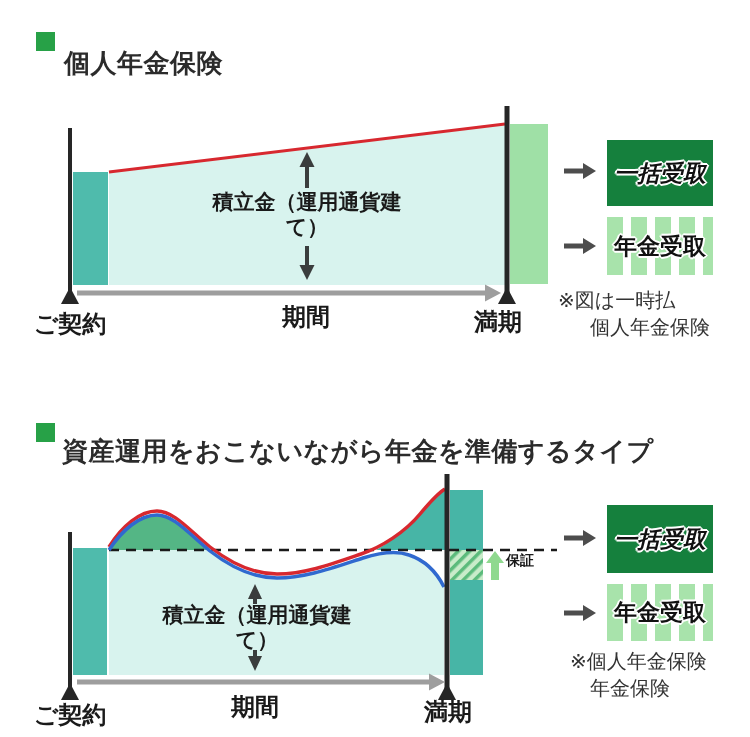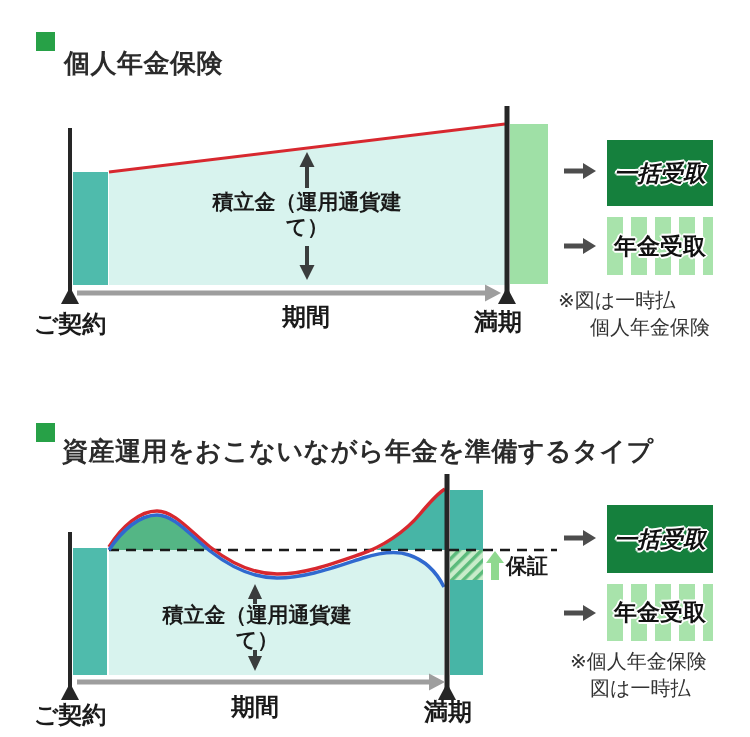--- a/index.html
+++ b/index.html
@@ -24,21 +24,21 @@
   .savings-label{position:absolute;width:220px;text-align:center;font-size:21px;font-weight:700;line-height:1.18;color:#1a1a1a;}
   .savings1{left:197px;top:190px;}
   .savings2{left:147px;top:603px;}
   .axis-label{position:absolute;width:110px;text-align:center;font-size:24px;font-weight:600;color:#1a1a1a;white-space:nowrap;}
   .contract1{left:15px;top:308px;}
   .period1{left:251px;top:301px;}
   .maturity1{left:443px;top:306px;}
   .contract2{left:15px;top:699px;}
   .period2{left:200px;top:691px;}
   .maturity2{left:393px;top:696px;}
-  .guarantee-label{position:absolute;left:506px;top:552px;font-size:21px;font-weight:700;color:#1a1a1a;white-space:nowrap;}
+  .guarantee-label{position:absolute;left:506px;top:552px;font-size:14px;font-weight:700;color:#1a1a1a;white-space:nowrap;}
   
   .payout-box{position:absolute;left:607px;width:106px;display:flex;align-items:center;justify-content:center;
     font-size:23px;font-weight:700;color:#111;white-space:nowrap;
     text-shadow:-2px 0 #fff,2px 0 #fff,0 -2px #fff,0 2px #fff,-1px -1px #fff,1px -1px #fff,-1px 1px #fff,1px 1px #fff;}
   .box-solid{background:#15803d;font-style:italic;}
   .box-striped{background:repeating-linear-gradient(90deg,#a8e3ab 0 16px,#ffffff 16px 24px);}
   .lump1{top:140px;height:66px;}
   .ann1{top:217px;height:58px;}
   .lump2{top:505px;height:68px;}
   .ann2{top:584px;height:57px;}
@@ -137,13 +137,13 @@
 <div class="axis-label period2">期間</div>
 <div class="axis-label maturity2">満期</div>
 
 <div class="payout-box box-solid lump2">
     <span>一括受取</span>
   </div>
 <div class="payout-box box-striped ann2">
     <span>年金受取</span>
   </div>
 
-<div class="note note2"><span>※個人年金保険</span><span class="indent2">図は一時払</span></div>
+<div class="note note2"><span>※個人年金保険</span><span class="indent2">年金保険</span></div>
 
 </body></html>

